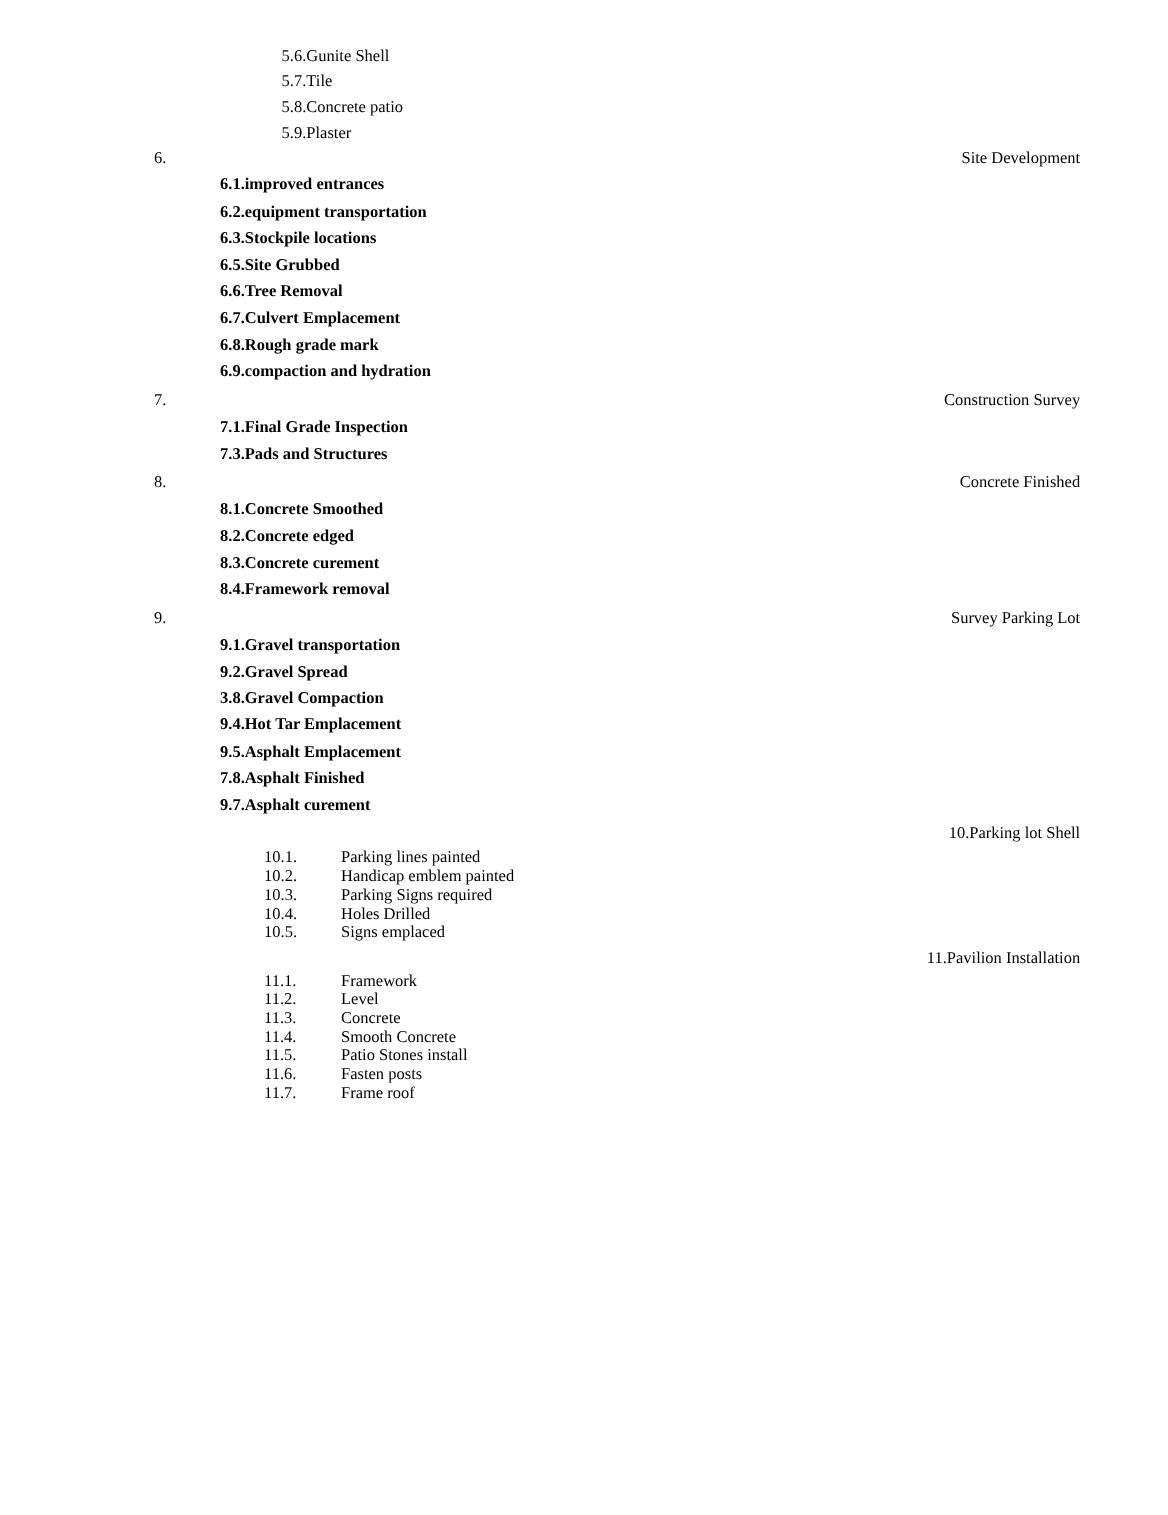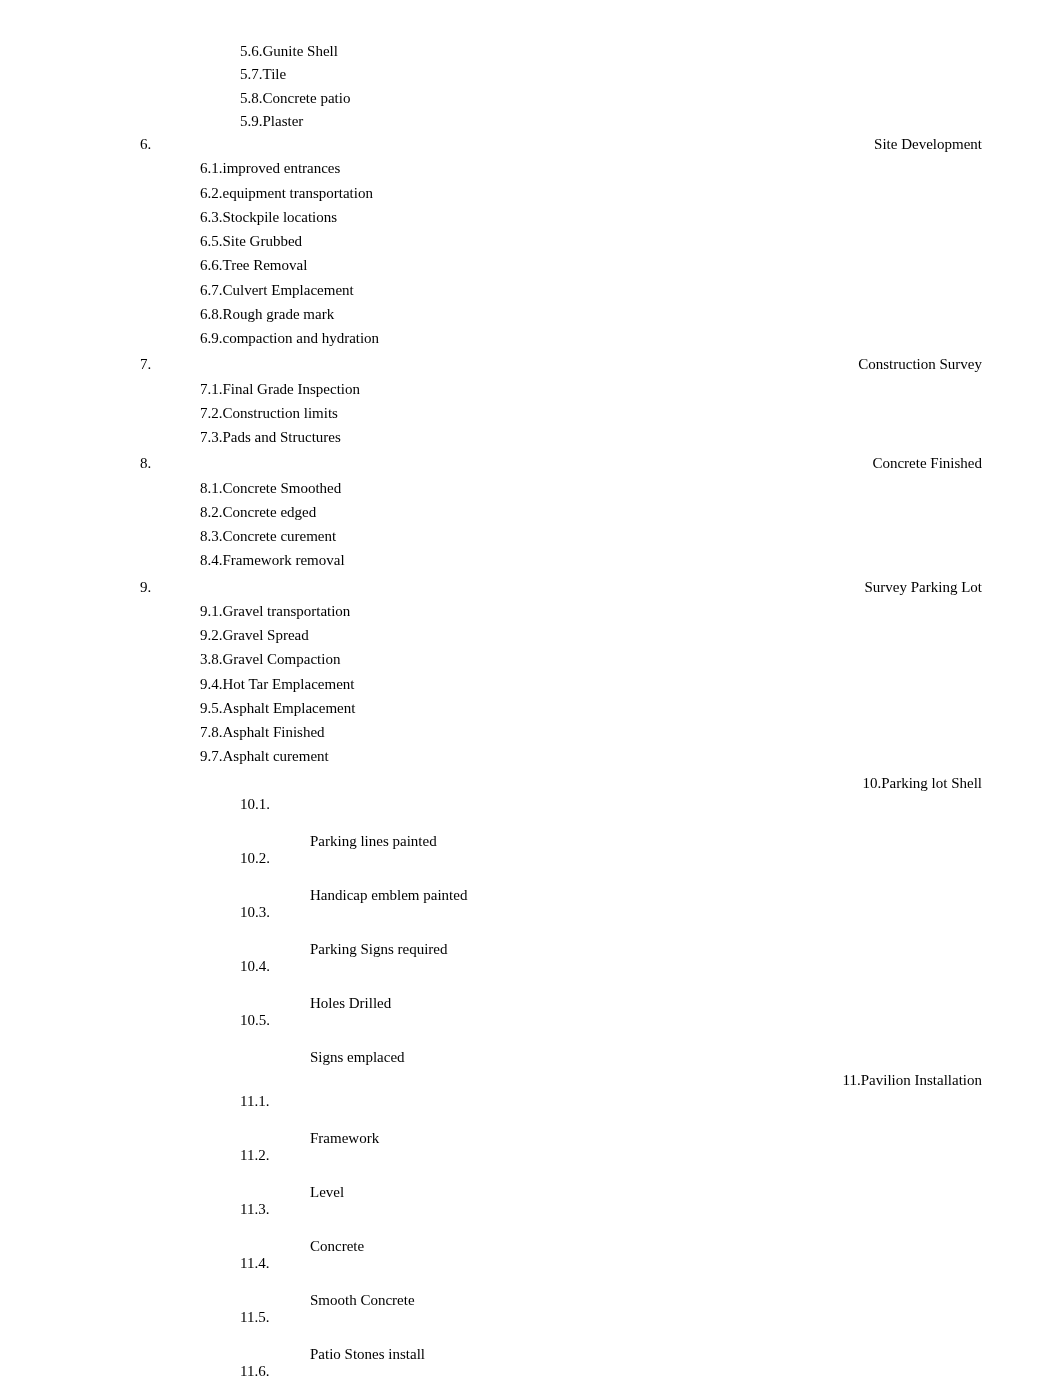--- a/index.html
+++ b/index.html
@@ -17,52 +17,53 @@
       padding: 40px 80px 60px 80px;
     }
     .content {
       padding-left: 60px;
     }
     .top-sub-items {
       padding-left: 100px;
     }
     .top-sub-item {
       line-height: 1.55;
+      margin-left: 16px;
     }
     .main-item {
       display: flex;
       align-items: baseline;
       line-height: 1.55;
       margin-bottom: 1px;
     }
     .main-item-number {
       min-width: 28px;
     }
     .main-item-label {
       flex: 1;
       text-align: right;
     }
     .sub-items {
       padding-left: 60px;
+      font-weight: bold;
     }
     .sub-item {
       line-height: 1.55;
       margin-bottom: 1px;
     }
     .sub-item-indented {
       display: flex;
-      align-items: flex-start;
+      align-items: center;
       padding-left: 100px;
     }
     .sub-item-num {
       min-width: 70px;
     }
     .sub-item-label {
       flex: 1;
-      margin-top: 37px;
     }
     .section-block {
       margin-bottom: 3px;
     }
   </style>
 </head>
 <body>
 
 <div class="content">
 
@@ -90,21 +91,20 @@
     </div>
   </div>
 
   <div class="section-block">
     <div class="main-item">
       <span class="main-item-number">7.</span>
       <span class="main-item-label">Construction Survey</span>
     </div>
     <div class="sub-items">
       <div class="sub-item">7.1.Final Grade Inspection</div>
-      <div class="sub-item">7.2.Construction limits</div>
       <div class="sub-item">7.3.Pads and Structures</div>
     </div>
   </div>
 
   <div class="section-block">
     <div class="main-item">
       <span class="main-item-number">8.</span>
       <span class="main-item-label">Concrete Finished</span>
     </div>
     <div class="sub-items">

